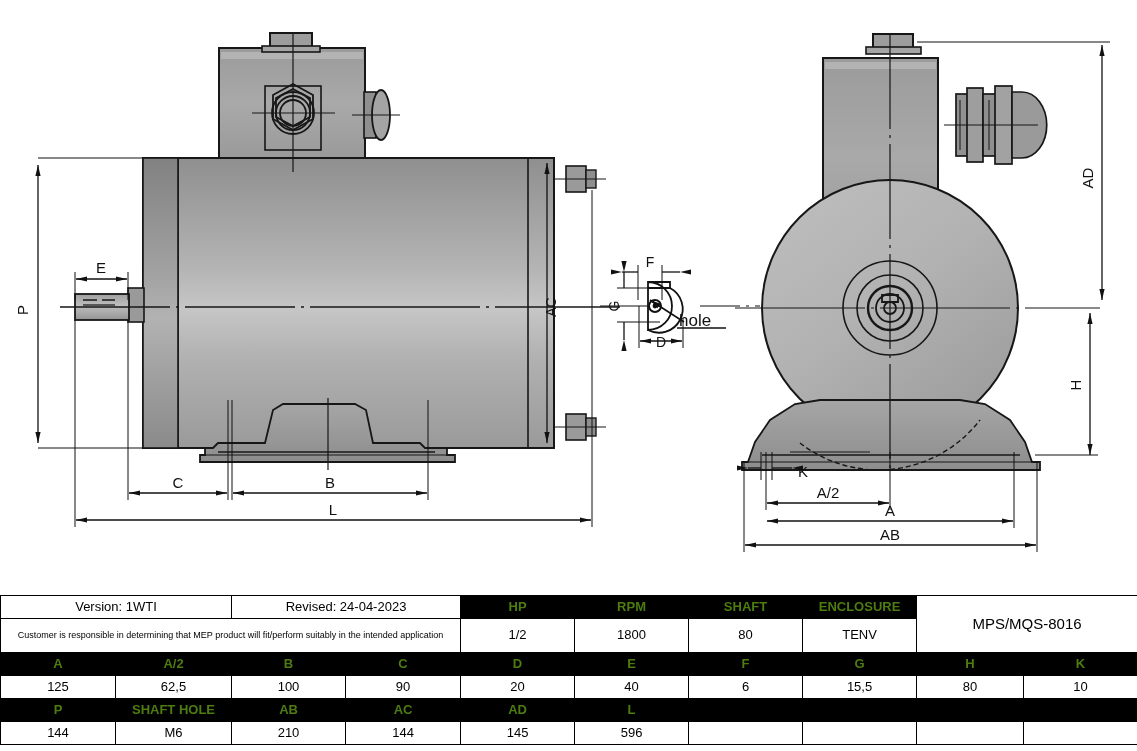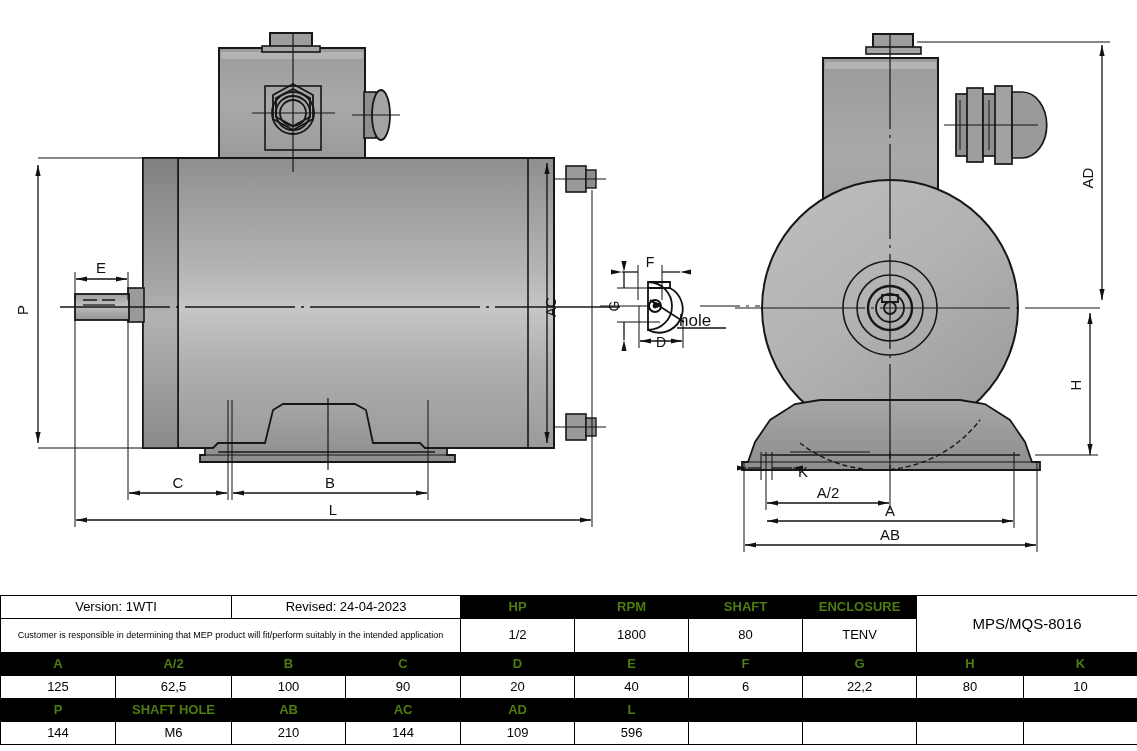--- a/index.html
+++ b/index.html
@@ -405,21 +405,21 @@
       </tr>
 
       <tr>
         <td>125</td>
         <td>62,5</td>
         <td>100</td>
         <td>90</td>
         <td>20</td>
         <td>40</td>
         <td>6</td>
-        <td>22,2</td>
+        <td>15,5</td>
         <td>80</td>
         <td>10</td>
       </tr>
 
       <tr>
         <td class="hdr">P</td>
         <td class="hdr">SHAFT HOLE</td>
         <td class="hdr">AB</td>
         <td class="hdr">AC</td>
         <td class="hdr">AD</td>
@@ -428,21 +428,21 @@
         <td class="blackfill"></td>
         <td class="blackfill"></td>
         <td class="blackfill"></td>
       </tr>
 
       <tr>
         <td>144</td>
         <td>M6</td>
         <td>210</td>
         <td>144</td>
-        <td>109</td>
+        <td>145</td>
         <td>596</td>
         <td class="blank"></td>
         <td class="blank"></td>
         <td class="blank"></td>
         <td class="blank"></td>
       </tr>
     </tbody>
       </table>
   </div>
 

